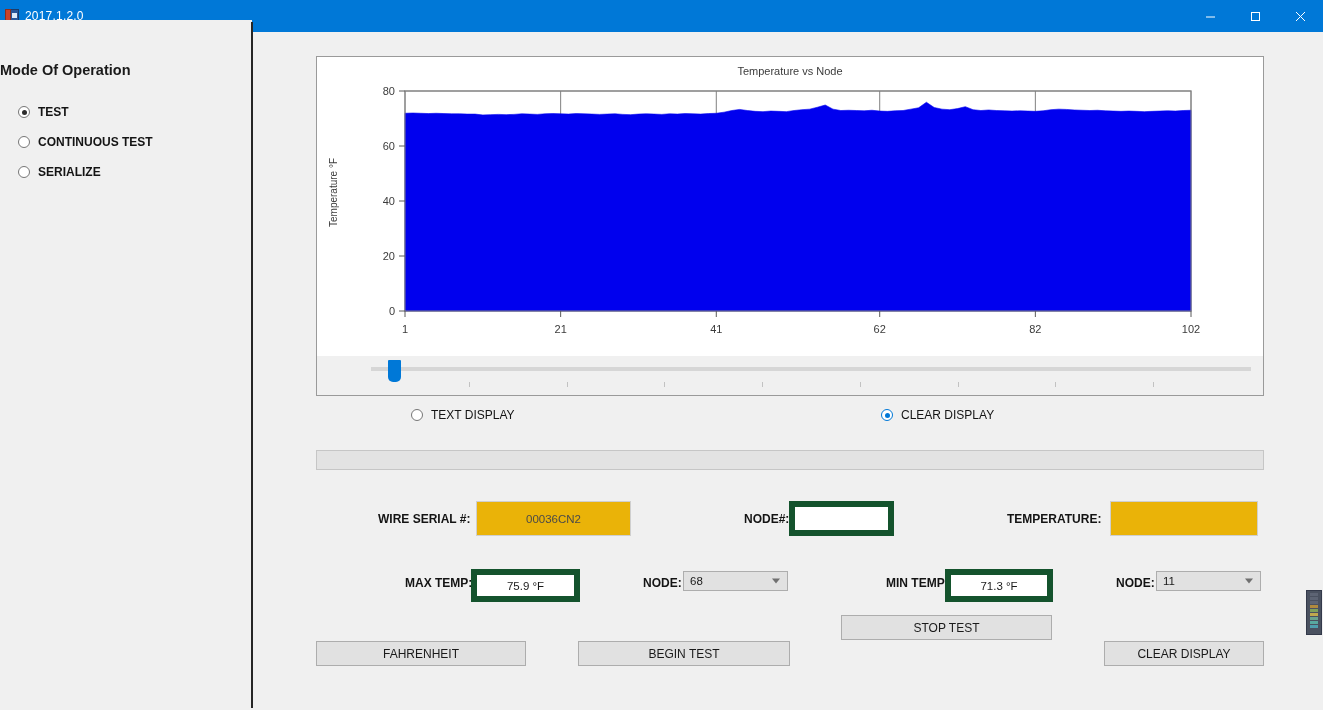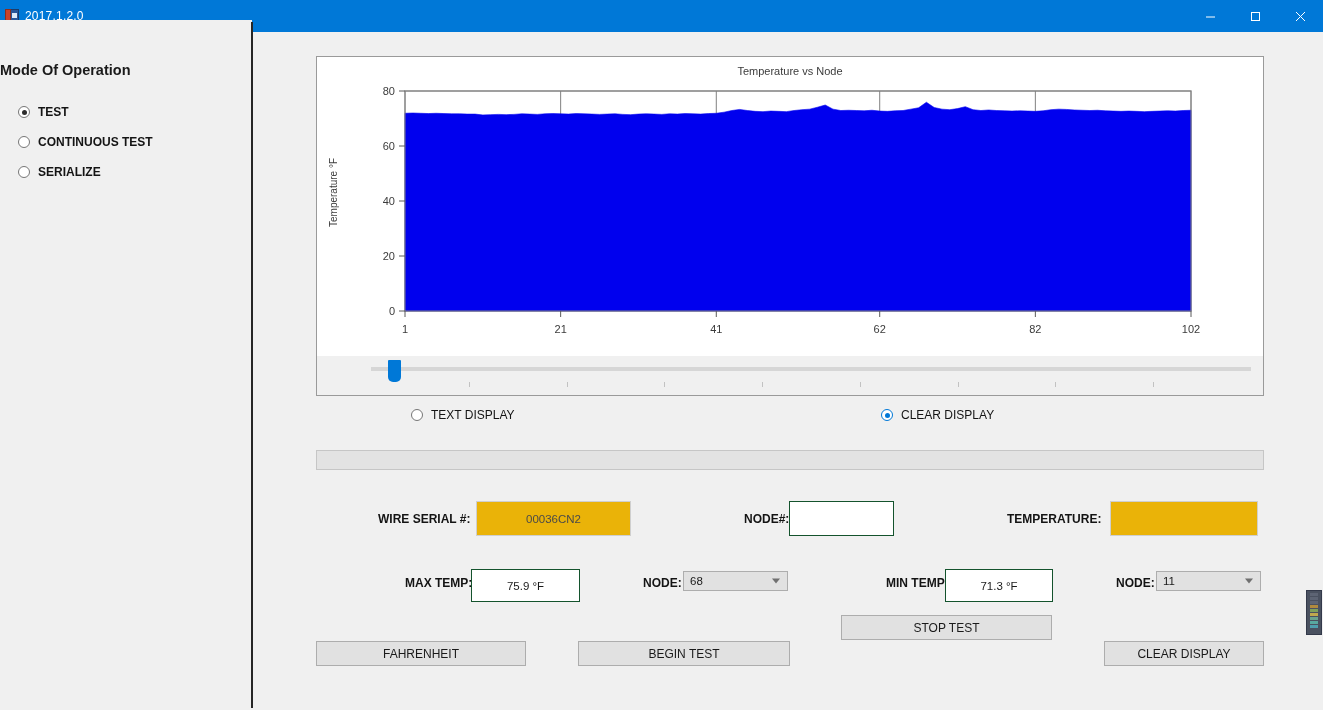--- a/index.html
+++ b/index.html
@@ -210,21 +210,21 @@
   .form-label {
     position: absolute;
     font-size: 12px;
     font-weight: bold;
     color: #141414;
     white-space: nowrap;
   }
   .textbox {
     position: absolute;
     box-sizing: border-box;
-    border: 1px solid #14532d;
+    border: 6px solid #14532d;
     background: #ffffff;
     font-size: 11.5px;
     color: #1a1a1a;
     display: flex;
     align-items: center;
     justify-content: center;
   }
   .textbox.disabled {
     background: #eab308;
     border: 1px solid #cfcfcf;

